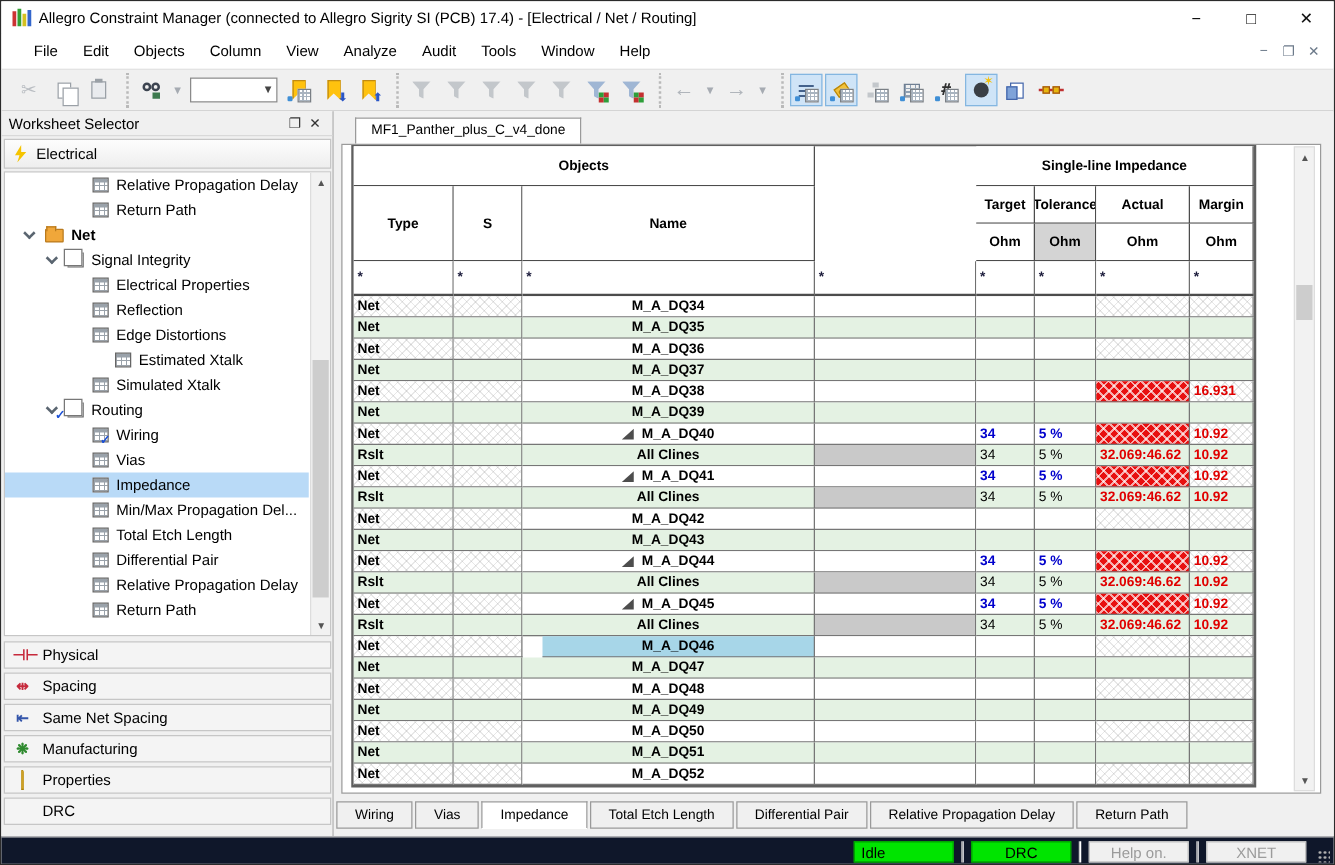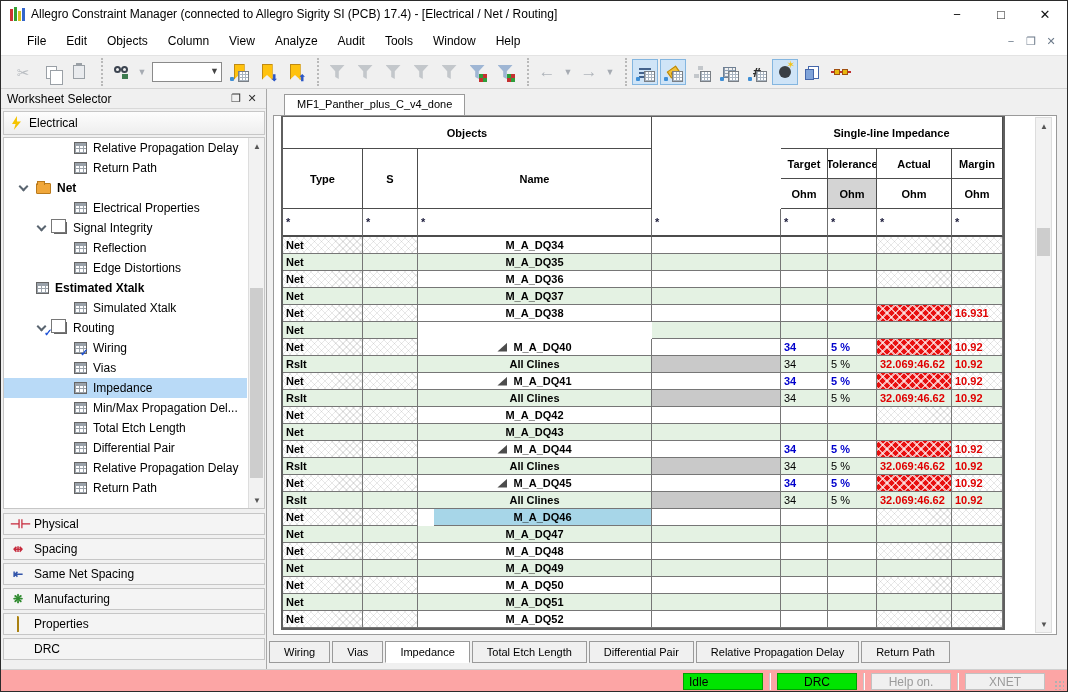--- a/index.html
+++ b/index.html
@@ -146,21 +146,21 @@
   .redtext{color:var(--value-red);}
   .plain{font-weight:normal;}
   .tri{width:10px;height:9px;background:#4d4d4d;clip-path:polygon(100% 0,100% 100%,0 100%);
        margin-right:6px;flex:none;}
   #vscroll{position:absolute;right:4px;top:1px;width:17px;height:516px;background:#f2f2f2;border:1px solid #ddd;}
   #bottomtabs{position:absolute;left:2px;top:552px;height:22px;display:flex;font-size:11px;}
   .btab{padding:4px 14px 0 14px;background:#f0f0f0;border:1px solid #9a9a9a;border-bottom:1px solid #9a9a9a;
         margin-right:2px;color:#000;white-space:nowrap;}
   .btab.active{background:#fff;border-bottom:1px solid #fff;}
   
-  #statusbar{position:absolute;left:0;top:668px;width:100%;height:24px;background:#fca5a5;
+  #statusbar{position:absolute;left:0;top:668px;width:100%;height:24px;background:#0f172a;
              border-top:1px solid #d0d0d0;display:flex;align-items:center;justify-content:flex-end;
              font-size:12px;gap:6px;padding-right:22px;}
   .sbox{width:80px;height:17px;display:flex;align-items:center;}
   .sbox.green{background:var(--status-green);border:1px solid #00a000;color:#000;}
   .sbox.dim{background:#f0f0f0;border:1px solid #c2c2c2;color:#9b9b9b;justify-content:center;}
   .ssep{width:2px;height:17px;border-left:1px solid #c8c8c8;border-right:1px solid #fff;}
   #grip{position:absolute;right:3px;bottom:3px;width:10px;height:10px;
         background-image:radial-gradient(#b0b0b0 1px,transparent 1.2px);background-size:4px 4px;}
 </style>
 </head>
@@ -352,38 +352,38 @@
           </div>
           <div class="trow" style="padding-left: 70px;">
             <span class="ws-ic"></span>
             <span class="lbl">Return Path</span>
           </div>
           <div class="trow" style="padding-left: 16px;">
             <span class="chev" style="margin-right: 9px;"></span>
             <span class="fold-ic"></span>
             <span class="lbl" style="font-weight: bold;">Net</span>
           </div>
-          <div class="trow" style="padding-left: 70px;">
-            <span class="ws-ic"></span>
-            <span class="lbl">Electrical Properties</span>
-          </div>
           <div class="trow" style="padding-left: 34px;">
             <span class="chev" style="margin-right: 9px;"></span>
             <span class="stack-ic"></span>
             <span class="lbl">Signal Integrity</span>
           </div>
           <div class="trow" style="padding-left: 70px;">
             <span class="ws-ic"></span>
+            <span class="lbl">Electrical Properties</span>
+          </div>
+          <div class="trow" style="padding-left: 70px;">
+            <span class="ws-ic"></span>
             <span class="lbl">Reflection</span>
           </div>
           <div class="trow" style="padding-left: 70px;">
             <span class="ws-ic"></span>
             <span class="lbl">Edge Distortions</span>
           </div>
-          <div class="trow" style="padding-left: 32px; font-weight: bold;">
+          <div class="trow" style="padding-left: 88px;">
             <span class="ws-ic"></span>
             <span class="lbl">Estimated Xtalk</span>
           </div>
           <div class="trow" style="padding-left: 70px;">
             <span class="ws-ic"></span>
             <span class="lbl">Simulated Xtalk</span>
           </div>
           <div class="trow" style="padding-left: 34px;">
             <span class="chev" style="margin-right: 9px;"></span>
             <span class="stack-ic"></span>
@@ -531,20 +531,23 @@
           <div class="dc ctr" style="grid-area: 9 / 3 / span 1 / span 1;">
             <span>M_A_DQ38</span>
           </div>
           <div class="dc" style="grid-area: 9 / 4 / span 1 / span 1;"></div>
           <div class="dc tl blue" style="grid-area: 9 / 5 / span 1 / span 1;"></div>
           <div class="dc tl blue" style="grid-area: 9 / 6 / span 1 / span 1;"></div>
           <div class="dc tl red" style="grid-area: 9 / 7 / span 1 / span 1;"></div>
           <div class="dc tl hx redtext" style="grid-area: 9 / 8 / span 1 / span 1;">16.931</div>
           <div class="dc tl hx g" style="grid-area: 10 / 1 / span 1 / span 1;">Net</div>
           <div class="dc hx g" style="grid-area: 10 / 2 / span 1 / span 1;"></div>
+          <div class="dc ctr g" style="grid-area: 10 / 3 / span 1 / span 1;">
+            <span>M_A_DQ39</span>
+          </div>
           <div class="dc g" style="grid-area: 10 / 4 / span 1 / span 1;"></div>
           <div class="dc tl blue g" style="grid-area: 10 / 5 / span 1 / span 1;"></div>
           <div class="dc tl blue g" style="grid-area: 10 / 6 / span 1 / span 1;"></div>
           <div class="dc tl hx redtext g" style="grid-area: 10 / 7 / span 1 / span 1;"></div>
           <div class="dc tl hx redtext g" style="grid-area: 10 / 8 / span 1 / span 1;"></div>
           <div class="dc tl hx" style="grid-area: 11 / 1 / span 1 / span 1;">Net</div>
           <div class="dc hx" style="grid-area: 11 / 2 / span 1 / span 1;"></div>
           <div class="dc ctr" style="grid-area: 11 / 3 / span 1 / span 1;">
             <span class="tri"></span>
             <span>M_A_DQ40</span>

